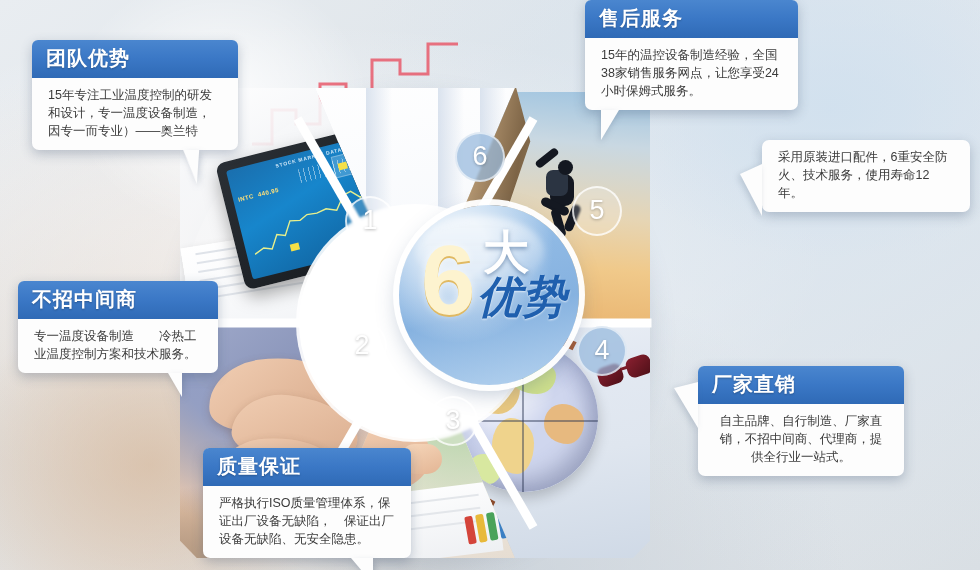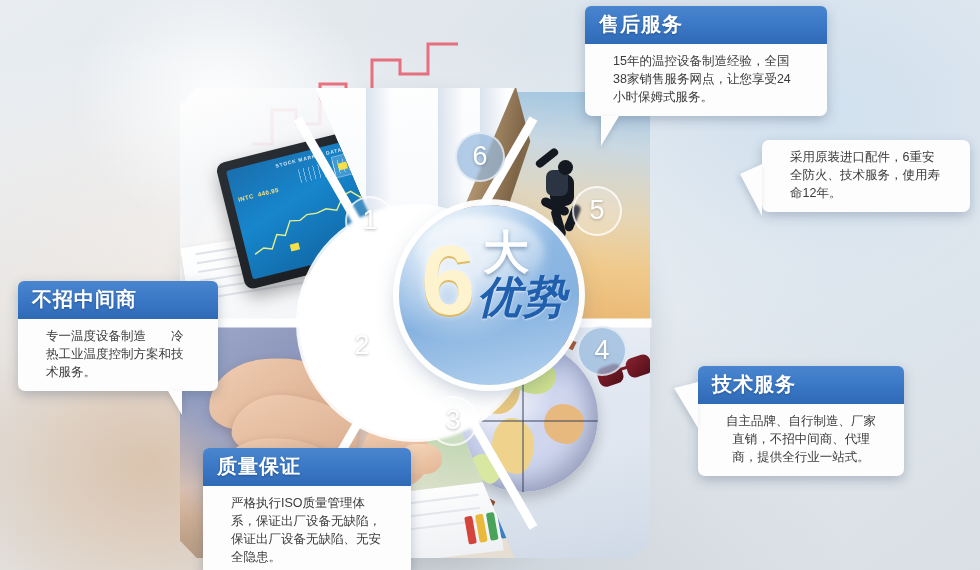--- a/index.html
+++ b/index.html
@@ -150,29 +150,29 @@
     text-shadow:0 1px 3px rgba(0,0,0,.28);}
   .num.tinted{background:rgba(150,185,220,.72);border-color:rgba(255,255,255,.6);}
 
   
   .card{position:absolute;border-radius:7px;background:#fdfdfd;
     box-shadow:0 4px 12px rgba(60,80,110,.3);overflow:visible;}
   .card-hd{border-radius:6px 6px 0 0;
     background:linear-gradient(180deg,#4a86cf 0%,#3b78c6 48%,#2f6ab6 100%);
     color:#fff;font-size:20px;font-weight:bold;padding:5px 14px 6px;letter-spacing:1px;
     text-shadow:0 1px 2px rgba(0,0,0,.25);}
-  .card-bd{padding:8px 28px 10px;color:#3b3b3b;font-size:12.5px;line-height:18px;}
+  .card-bd{padding:8px 16px 10px;color:#3b3b3b;font-size:12.5px;line-height:18px;}
   .tail{position:absolute;width:0;height:0;}
 
   
   #card-team{left:32px;top:40px;width:206px;}
   #card-team .tail{left:150px;top:100%;border-left:16px solid transparent;
     border-right:0 solid transparent;border-top:34px solid #fdfdfd;
     transform:skewX(-4deg);filter:drop-shadow(2px 3px 3px rgba(60,80,110,.25));}
-  #card-after{left:585px;top:6px;width:242px;}
+  #card-after{left:585px;top:0;width:213px;}
   #card-after .tail{left:16px;top:100%;border-right:18px solid transparent;
     border-top:30px solid #fdfdfd;filter:drop-shadow(-1px 3px 3px rgba(60,80,110,.25));}
   #card-hw{left:762px;top:140px;width:208px;}
   #card-hw .tail{right:100%;top:24px;border-top:10px solid transparent;
     border-bottom:42px solid transparent;border-right:22px solid #fdfdfd;
     filter:drop-shadow(-2px 2px 3px rgba(60,80,110,.22));}
   #card-sw{left:698px;top:366px;width:206px;}
   #card-sw .tail{right:100%;top:16px;border-top:6px solid transparent;
     border-bottom:40px solid transparent;border-right:24px solid #fdfdfd;
     filter:drop-shadow(-2px 2px 3px rgba(60,80,110,.22));}
@@ -337,34 +337,39 @@
     <div class="hub-ys">优势</div>
   </div>
 
   <div class="num" style="left:345px;top:196px;">1</div>
   <div class="num" style="left:337px;top:321px;">2</div>
   <div class="num" style="left:428px;top:396px;">3</div>
   <div class="num tinted" style="left:577px;top:326px;">4</div>
   <div class="num" style="left:572px;top:186px;">5</div>
   <div class="num tinted" style="left:455px;top:132px;">6</div>
 
+  <div class="card" id="card-team">
+    <div class="card-hd">团队优势</div>
+    <div class="card-bd">15年专注工业温度控制的研发和设计，专一温度设备制造，因专一而专业）——奥兰特</div>
+    <span class="tail"></span>
+  </div>
 
   <div class="card" id="card-after">
     <div class="card-hd">售后服务</div>
     <div class="card-bd">15年的温控设备制造经验，全国38家销售服务网点，让您享受24小时保姆式服务。</div>
     <span class="tail"></span>
   </div>
 
   <div class="card" id="card-hw">
     <div class="card-bd">采用原装进口配件，6重安全防火、技术服务，使用寿命12年。</div>
     <span class="tail"></span>
   </div>
 
   <div class="card" id="card-sw">
-    <div class="card-hd">技术服务</div>
+    <div class="card-hd">厂家直销</div>
     <div class="card-bd center-txt">自主品牌、自行制造、厂家直销，不招中间商、代理商，提供全行业一站式。</div>
     <span class="tail"></span>
   </div>
 
   <div class="card" id="card-qa">
     <div class="card-hd">质量保证</div>
     <div class="card-bd">严格执行ISO质量管理体系，保证出厂设备无缺陷，　保证出厂设备无缺陷、无安全隐患。</div>
     <span class="tail"></span>
   </div>
 

